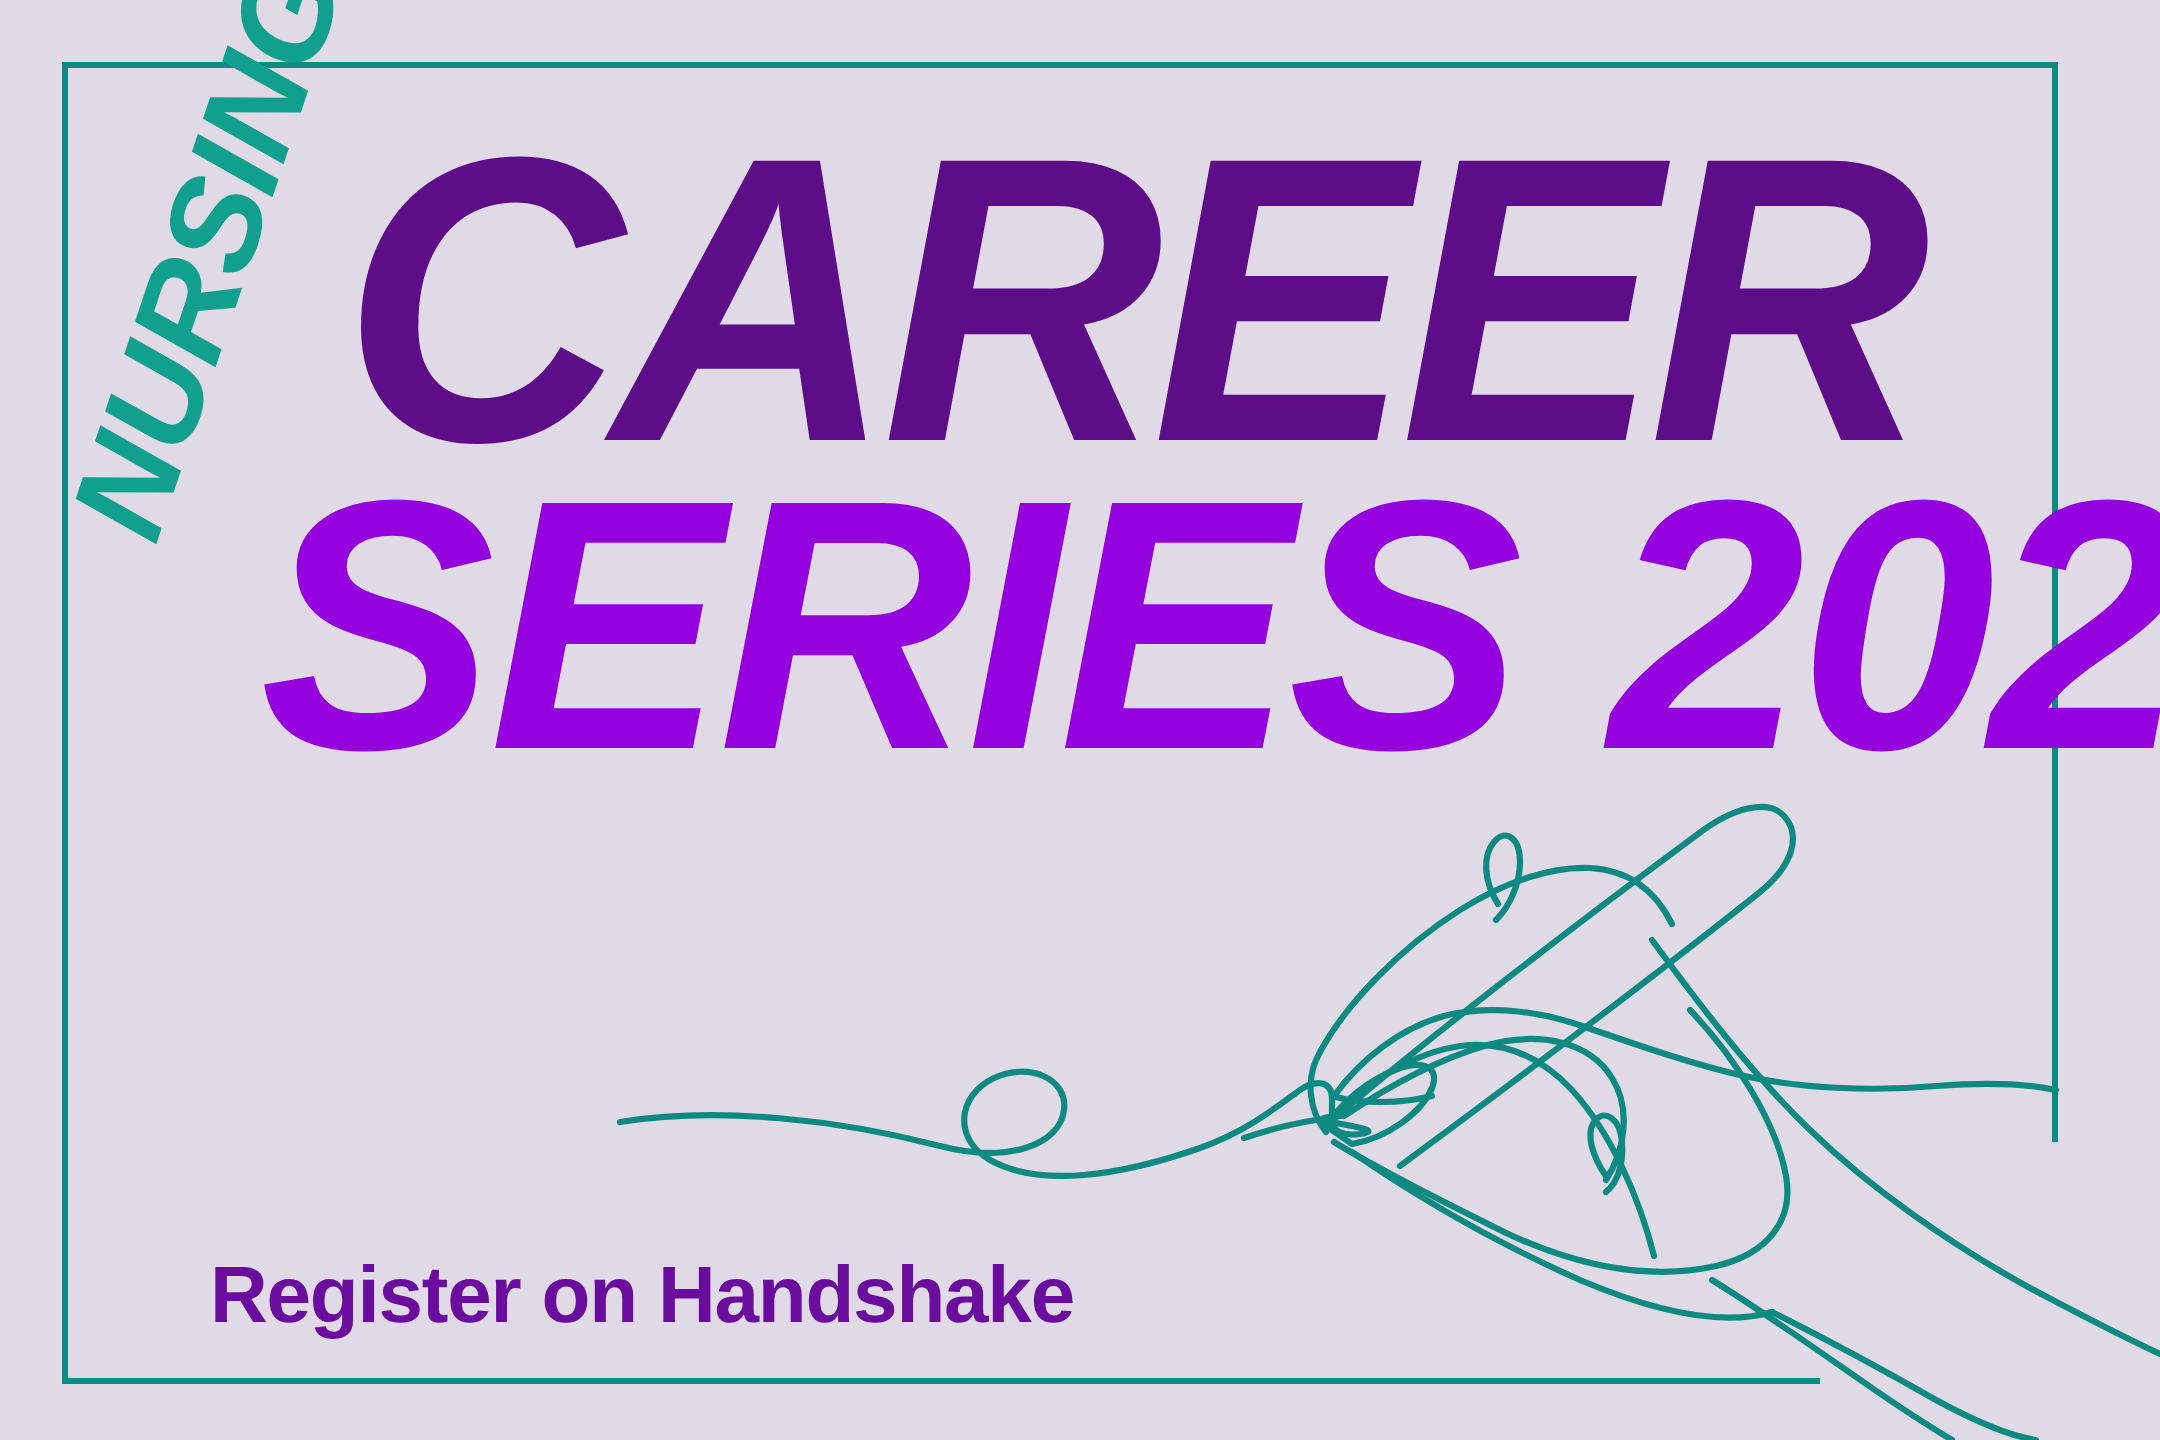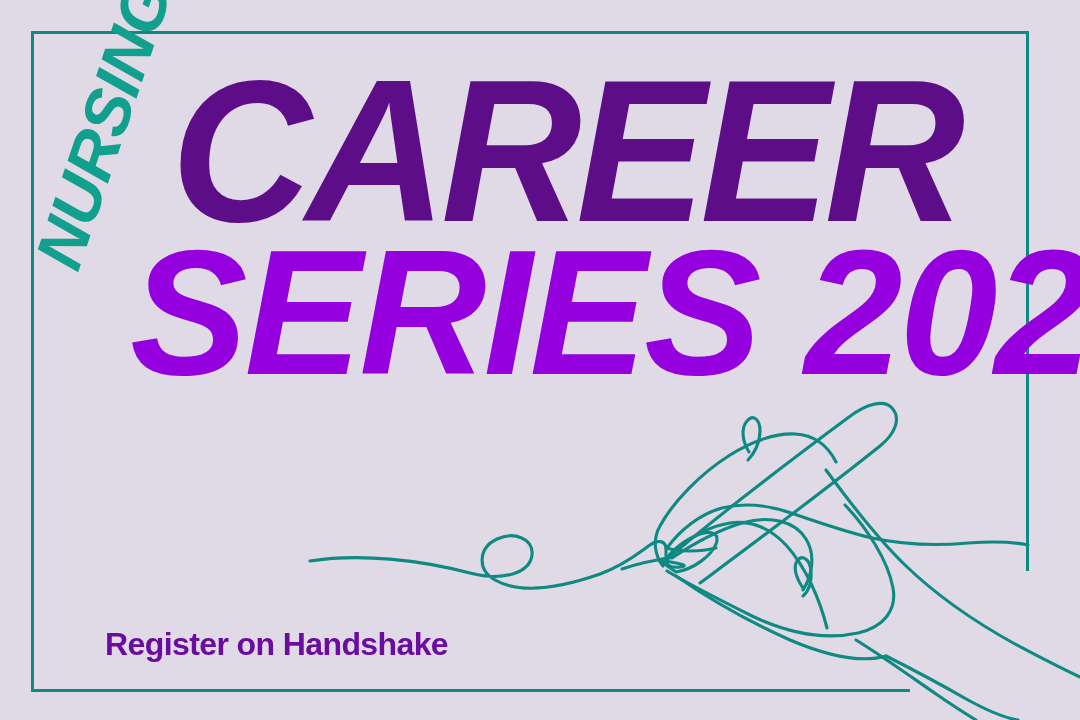--- a/index.html
+++ b/index.html
@@ -72,21 +72,21 @@
     font-size:178px;
     color:#9400de;
     transform:scaleX(0.99);
     transform-origin:left top;
     letter-spacing:-3px;
   }
 
   #cta-text {
     position:absolute;
     left:105px; top:626px;
-    font-size:32px;
+    font-size:40px;
     font-weight:bold;
     color:#6a0d9e;
     letter-spacing:-0.6px;
     font-family:"Liberation Sans", sans-serif;
   }
 </style>
 </head>
 <body>
 
 <div id="poster">

